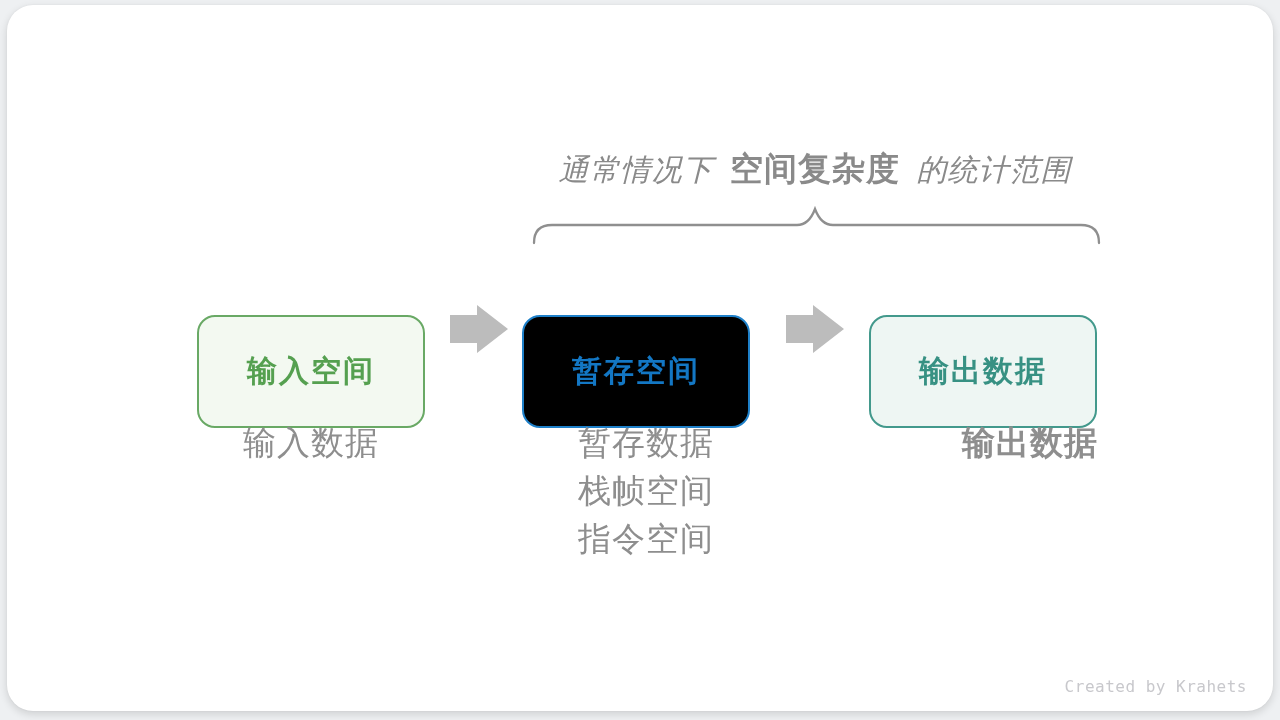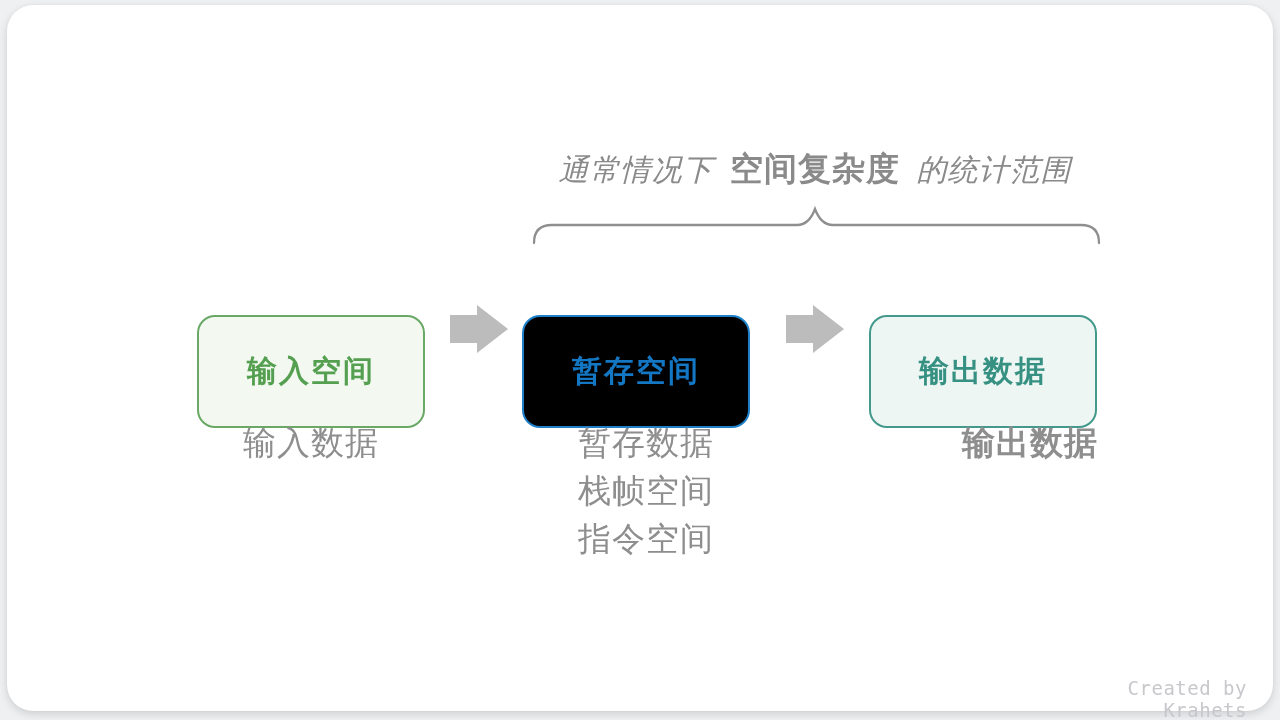--- a/index.html
+++ b/index.html
@@ -86,21 +86,21 @@
   }
   .notes-input  { left: 190px; }
   .notes-temp   { left: 525px; }
   .notes-output { left: 909px; font-weight: bold; }
   
   .credit {
     position: absolute;
     left: 1040px; top: 672px; width: 200px;
     text-align: right;
     font-family: "DejaVu Sans Mono", "Liberation Mono", monospace;
-    font-size: 19px;
+    font-size: 16px;
     color: #c8c8cc;
     letter-spacing: 0.5px;
   }
 </style>
 </head>
 <body>
 
 <div class="canvas">
   <div class="card">
 

